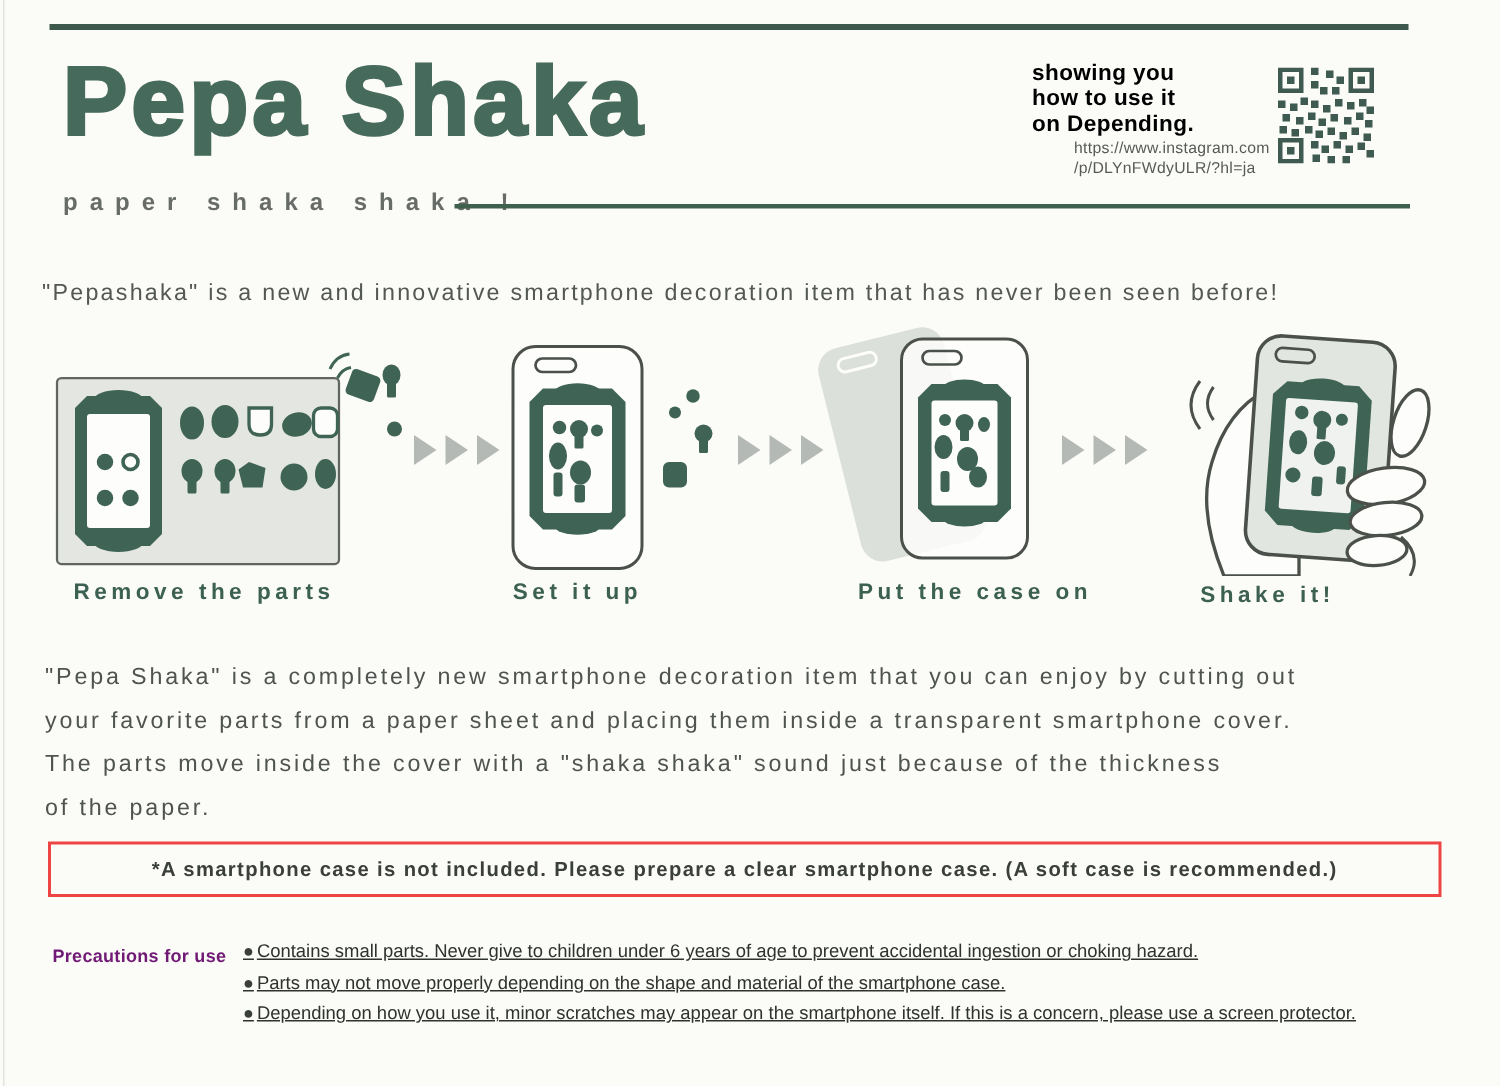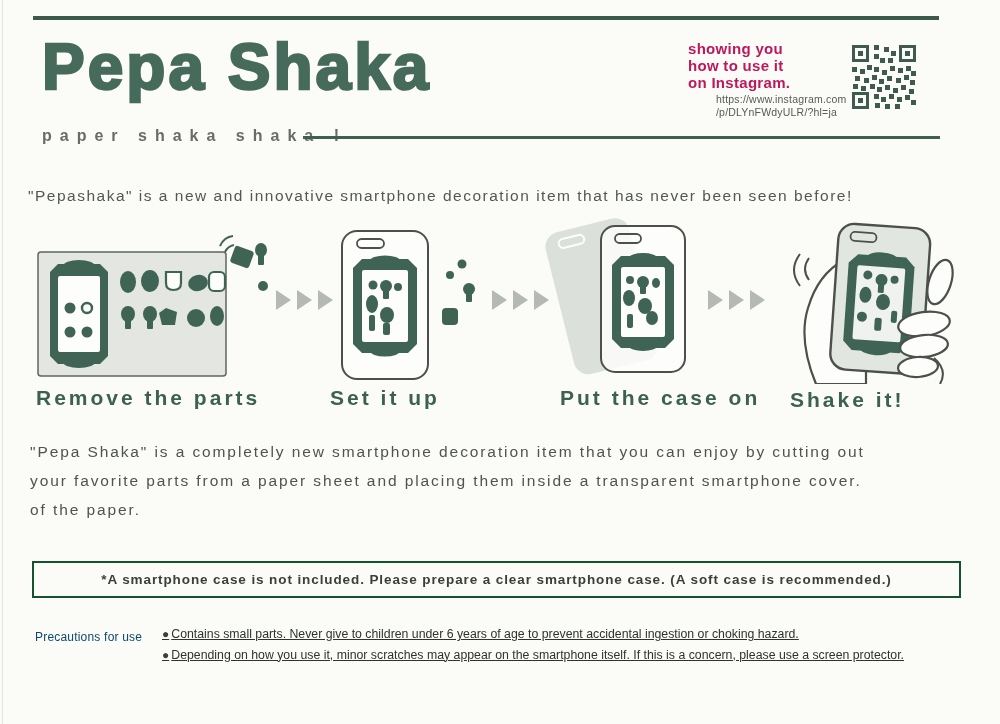--- a/index.html
+++ b/index.html
@@ -13,56 +13,56 @@
   .title{
     position:absolute;left:42px;top:30px;font-size:64px;font-weight:bold;
     color:#466a5b;letter-spacing:3px;-webkit-text-stroke:2.5px #466a5b;white-space:nowrap;
   }
   .subtitle{
     position:absolute;left:42px;top:127px;font-size:16px;font-weight:bold;
     letter-spacing:8px;color:#686c68;white-space:nowrap;
   }
   .sub-rule{position:absolute;left:303px;top:136px;width:637px;height:3px;background:#40604f;}
   .ig-note{position:absolute;left:688px;top:40px;font-size:15px;font-weight:bold;
-    color:#be185d;line-height:17px;letter-spacing:.3px;}
+    color:#000000;line-height:17px;letter-spacing:.3px;}
   .ig-url{position:absolute;left:688px;top:93px;font-size:10.5px;color:#565b57;line-height:12.5px;letter-spacing:.2px;margin-left:28px;}
   .qr{position:absolute;left:852px;top:45px;}
   .intro{position:absolute;left:28px;top:187px;width:960px;font-size:15.5px;
     letter-spacing:1.5px;color:#535854;white-space:nowrap;}
   .step-svg{position:absolute;}
-  .step-label{position:absolute;font-size:21px;font-weight:bold;color:#3c6052;
+  .step-label{position:absolute;font-size:15px;font-weight:bold;color:#3c6052;
     letter-spacing:3px;text-align:center;white-space:nowrap;}
   .arrows{position:absolute;display:flex;gap:6px;}
   .tri{width:0;height:0;border-top:10px solid transparent;border-bottom:10px solid transparent;
     border-left:15px solid #b5b9b6;}
   .desc{position:absolute;left:30px;top:437px;font-size:15.5px;letter-spacing:1.9px;
     color:#4f5450;line-height:29px;}
   .desc div{white-space:nowrap;}
   .note-box{position:absolute;left:32px;top:561px;width:929px;height:37px;
-    border:2px solid #14532d;box-sizing:border-box;display:flex;align-items:center;justify-content:center;}
+    border:2px solid #ef4444;box-sizing:border-box;display:flex;align-items:center;justify-content:center;}
   .note-text{font-size:13.5px;font-weight:bold;letter-spacing:.9px;color:#3a3f3a;white-space:nowrap;}
-  .prec-label{position:absolute;left:35px;top:630px;font-size:12px;font-weight:normal;color:#0c4a6e;letter-spacing:.2px;}
+  .prec-label{position:absolute;left:35px;top:630px;font-size:12px;font-weight:bold;color:#701a75;letter-spacing:.2px;}
   .prec-items{position:absolute;left:162px;top:624px;font-size:12.3px;color:#2e332e;}
   .prec-items .row{line-height:20.5px;white-space:nowrap;text-decoration:underline;}
   .bullet{font-size:12px;margin-right:2px;color:#3a3f3a;}
 </style>
 </head>
 <body>
 
 <div class="edge-line"></div>
 <div class="top-rule"></div>
 
 <div class="title">Pepa Shaka</div>
 <div class="subtitle">paper shaka shaka !</div>
 <div class="sub-rule"></div>
 
 <div class="ig-note">
   <div>showing you</div>
   <div>how to use it</div>
-  <div>on Instagram.</div>
+  <div>on Depending.</div>
 </div>
 <div class="ig-url">
   <div>https://www.instagram.com</div>
   <div>/p/DLYnFWdyULR/?hl=ja</div>
 </div>
 
 <svg class="qr" width="64" height="64" viewBox="0 0 64 64">
   <g fill="#3f5a50">
     <rect x="0" y="0" width="17" height="17"></rect>
       <rect x="47" y="0" width="17" height="17"></rect>
@@ -265,24 +265,26 @@
     <path d="M18 74 Q6 58 18 42"></path>
     <path d="M27 68 Q19 57 27 46"></path>
     <path d="M152 146 Q166 158 158 172"></path>
   </g>
 </svg>
 <div class="step-label" style="left:790px;top:388px;width:110px;">Shake it!</div>
 
 <div class="desc">
   <div>"Pepa Shaka" is a completely new smartphone decoration item that you can enjoy by cutting out</div>
   <div>your favorite parts from a paper sheet and placing them inside a transparent smartphone cover.</div>
+  <div>The parts move inside the cover with a "shaka shaka" sound just because of the thickness</div>
   <div>of the paper.</div>
 </div>
 
 <div class="note-box">
   <span class="note-text">*A smartphone case is not included. Please prepare a clear smartphone case. (A soft case is recommended.)</span>
 </div>
 
 <div class="prec-label">Precautions for use</div>
 <div class="prec-items">
   <div class="row"><span class="bullet">●</span><span>Contains small parts. Never give to children under 6 years of age to prevent accidental ingestion or choking hazard.</span></div>
+  <div class="row"><span class="bullet">●</span><span>Parts may not move properly depending on the shape and material of the smartphone case.</span></div>
   <div class="row"><span class="bullet">●</span><span>Depending on how you use it, minor scratches may appear on the smartphone itself. If this is a concern, please use a screen protector.</span></div>
 </div>
 
 </body></html>

